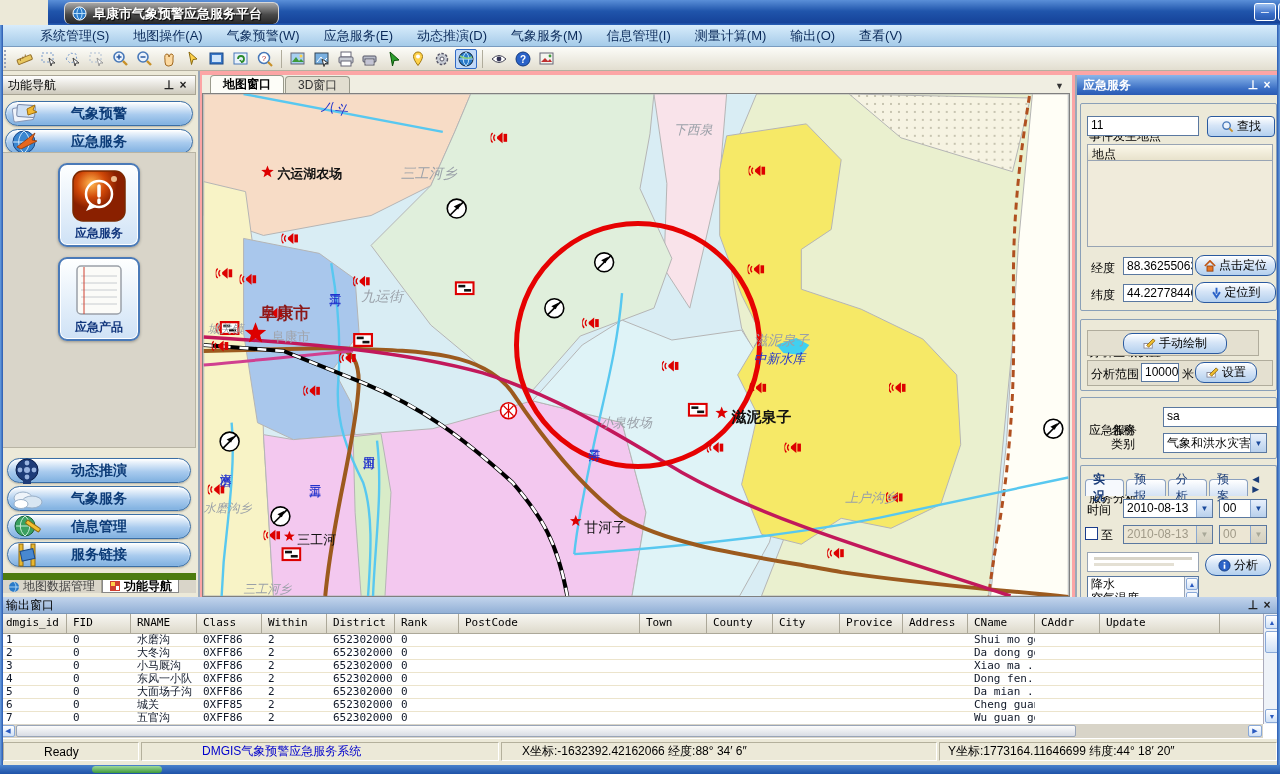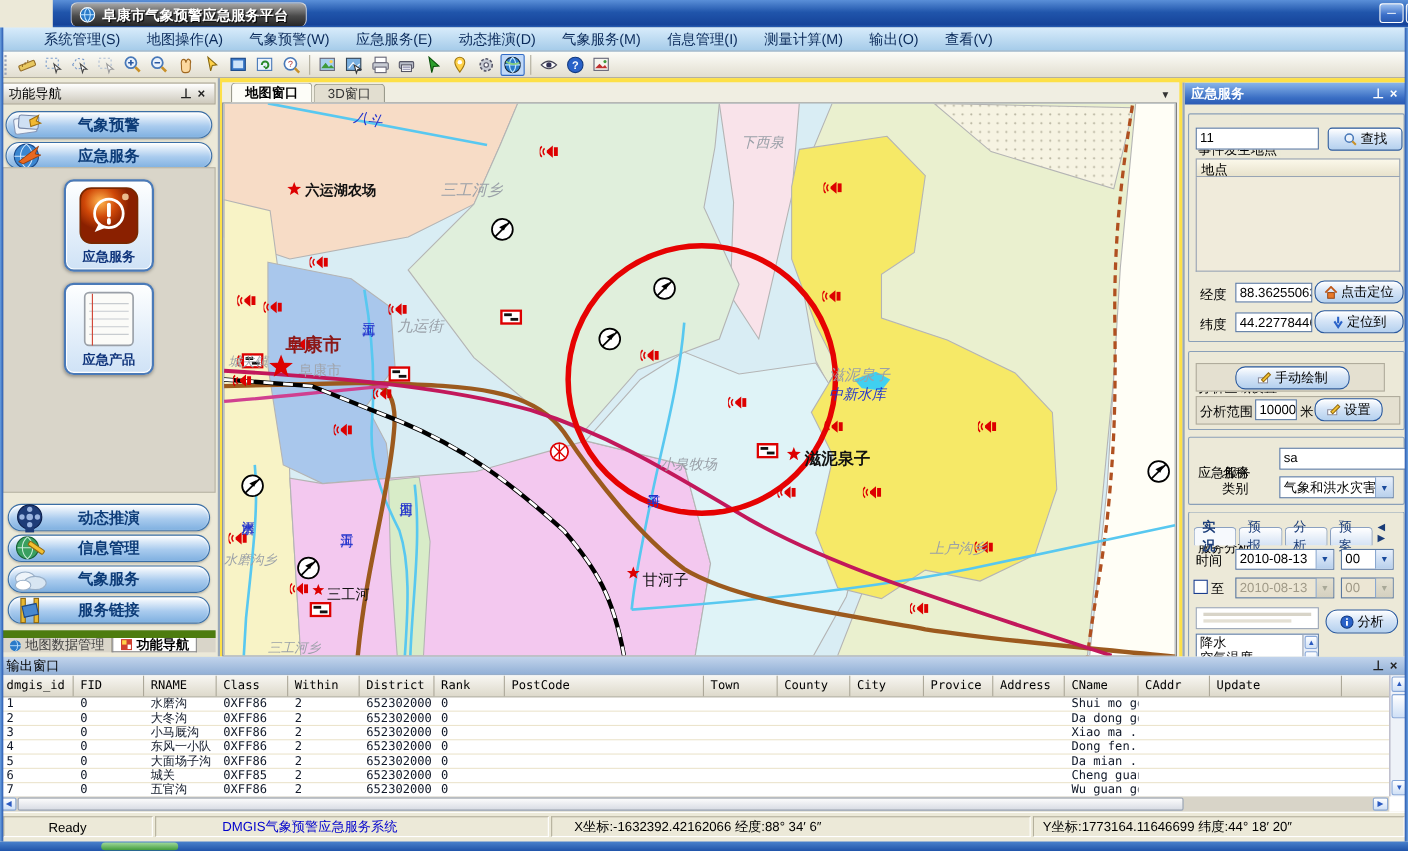--- a/index.html
+++ b/index.html
@@ -27,21 +27,21 @@
   .toolbar { position:absolute; left:0; top:47px; width:100%; height:24px;
     background:linear-gradient(#fcfcf8,#e2ded0); border-bottom:1px solid #b4b0a0;
     display:flex; align-items:center; gap:2px; padding-left:4px; }
   .grip { width:4px; height:18px; border-left:2px dotted #9aa4b8; margin-right:4px; }
   .tbico { width:22px; height:20px; display:flex; align-items:center; justify-content:center; }
   .tbico svg { width:18px; height:18px; }
   .tbico.pressed { border:1px solid #316ac5; background:#c1d9f8; border-radius:2px; }
   .tsep { width:1px; height:18px; background:#b0ac9c; margin:0 3px; }
 
   
-  .main { position:absolute; left:0; top:71px; width:1280px; height:526px; background:#fde047; }
+  .main { position:absolute; left:0; top:71px; width:1280px; height:526px; background:#fca5a5; }
 
   
   .left-panel { position:absolute; left:0; top:0; width:200px; height:526px;
     background:#ece9d8; border-right:2px solid #9aa8b8; }
   .lp-title { position:absolute; left:2px; top:4px; right:2px; height:20px;
     background:linear-gradient(#ffffff,#cdc9bc); border:1px solid #a8a494;
     display:flex; align-items:center; padding:0 5px; font-size:12px; color:#000; }
   .lp-title .sp { flex:1; }
   .pin-glyph, .x-glyph { width:14px; text-align:center; font-weight:bold; color:#222; font-size:12px; }
   .navgrp { position:relative; height:25px; margin:3px 5px 2px 5px; border:1px solid #3a6ea5;
@@ -397,33 +397,33 @@
               <circle cx="16" cy="7" r="2.4" fill="#9ab4e0"></circle>
             <circle cx="16" cy="21" r="2.4" fill="#9ab4e0"></circle>
               <circle cx="9" cy="14" r="2.4" fill="#9ab4e0"></circle>
             <circle cx="23" cy="14" r="2.4" fill="#9ab4e0"></circle>
             <rect x="12" y="24" width="8" height="4" fill="#1e3c78"></rect>
           </svg>
           <span>动态推演</span>
         </div>
         <div class="navgrp">
           <svg class="grpico" viewBox="0 0 34 30">
+            <ellipse cx="12" cy="14" rx="9" ry="6" fill="#eef4fa" stroke="#9ab0c8"></ellipse>
+            <ellipse cx="21" cy="18" rx="10" ry="6" fill="#d8e6f2" stroke="#9ab0c8"></ellipse>
+            <ellipse cx="10" cy="20" rx="7" ry="4.5" fill="#fff" stroke="#9ab0c8"></ellipse>
+          </svg>
+          <span>气象服务</span>
+        </div>
+        <div class="navgrp">
+          <svg class="grpico" viewBox="0 0 34 30">
             <circle cx="14" cy="14" r="10" fill="#3aa060" stroke="#186038"></circle>
             <path d="M5,14 h18 M14,4 a13,13 0 0 1 0,20 M14,4 a13,13 0 0 0 0,20" stroke="#c8ecd8" fill="none"></path>
             <rect x="14" y="12" width="16" height="4" rx="1" fill="#f2c030" stroke="#906810" transform="rotate(35 22 14)"></rect>
           </svg>
           <span>信息管理</span>
-        </div>
-        <div class="navgrp">
-          <svg class="grpico" viewBox="0 0 34 30">
-            <ellipse cx="12" cy="14" rx="9" ry="6" fill="#eef4fa" stroke="#9ab0c8"></ellipse>
-            <ellipse cx="21" cy="18" rx="10" ry="6" fill="#d8e6f2" stroke="#9ab0c8"></ellipse>
-            <ellipse cx="10" cy="20" rx="7" ry="4.5" fill="#fff" stroke="#9ab0c8"></ellipse>
-          </svg>
-          <span>气象服务</span>
         </div>
         <div class="navgrp">
           <svg class="grpico" viewBox="0 0 34 30">
             <rect x="8" y="4" width="4" height="22" fill="#e8b830" stroke="#906810"></rect>
             <rect x="20" y="4" width="4" height="22" fill="#e8b830" stroke="#906810"></rect>
             <rect x="10" y="10" width="13" height="10" fill="#4888d0" stroke="#1a4888" transform="rotate(-12 16 15)"></rect>
           </svg>
           <span>服务链接</span>
         </div>
       </div>

